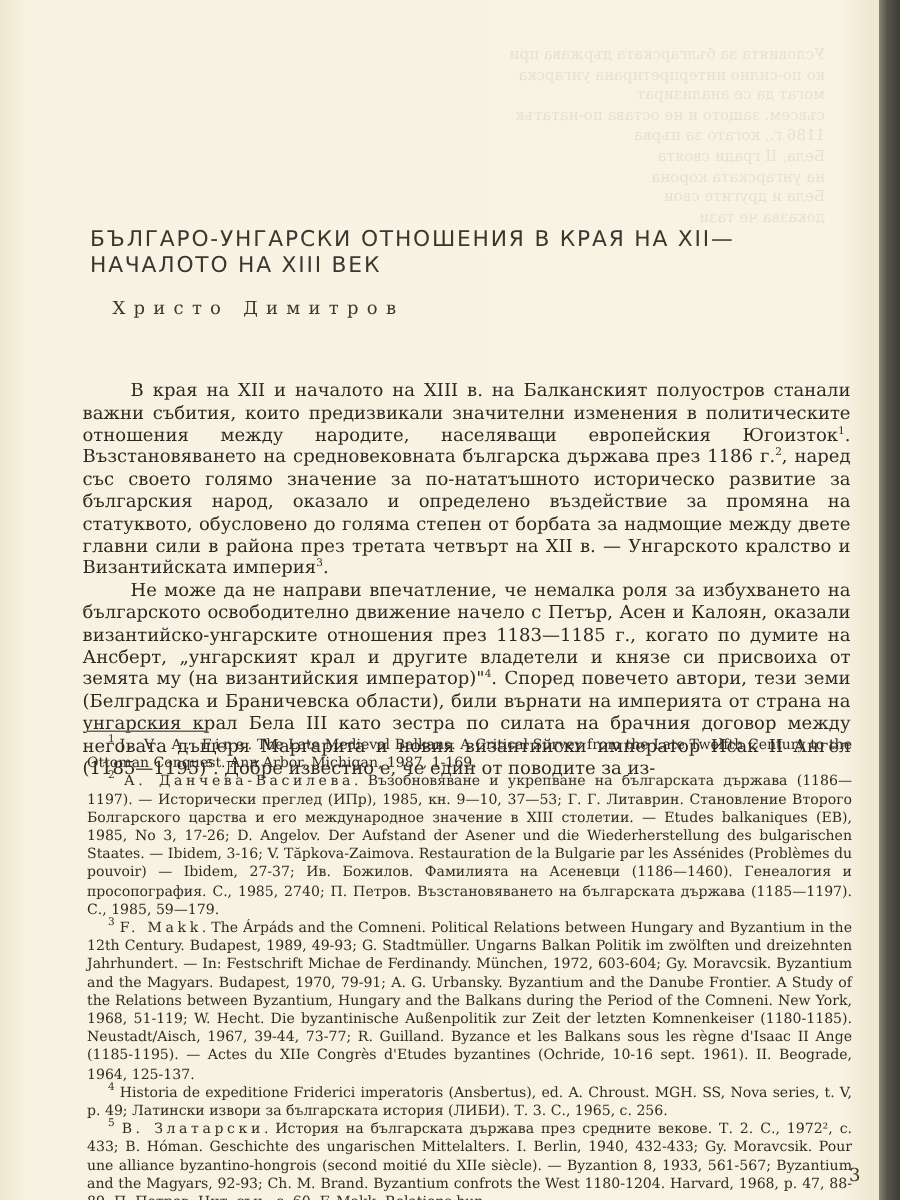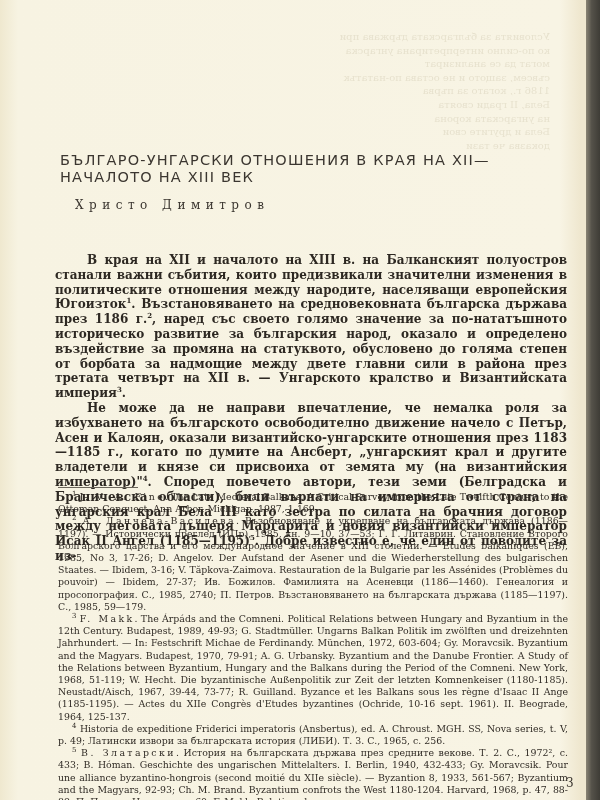--- a/index.html
+++ b/index.html
@@ -31,21 +31,21 @@
   .author {
     position:absolute; left:60px; top:198px;
     font-family:"DejaVu Serif", serif; font-size:12px; letter-spacing:5.5px;
     color:#3b3630;
     margin-left:15px;
   }
   .body-text {
     position:absolute; left:55px; top:253px; width:512px;
     font-size:12px; line-height:14.8px; text-align:justify; color:#2d2822;
   }
-  .body-text p { margin:0; text-indent:32px;font-weight:bold; }
+  .body-text p { margin:0; text-indent:32px; }
   sup { font-size:7px; line-height:0; vertical-align:super; }
   .rule {
     position:absolute; left:58px; top:487px; width:80px; height:1px; background:#6b655b;
   }
   .notes {
     position:absolute; left:58px; top:491px; width:510px;
     font-size:9.4px; line-height:12.2px; text-align:justify; color:#302b25;
   }
   .notes p { margin:0; text-indent:14px; }
   .sp { letter-spacing:2.4px; }

